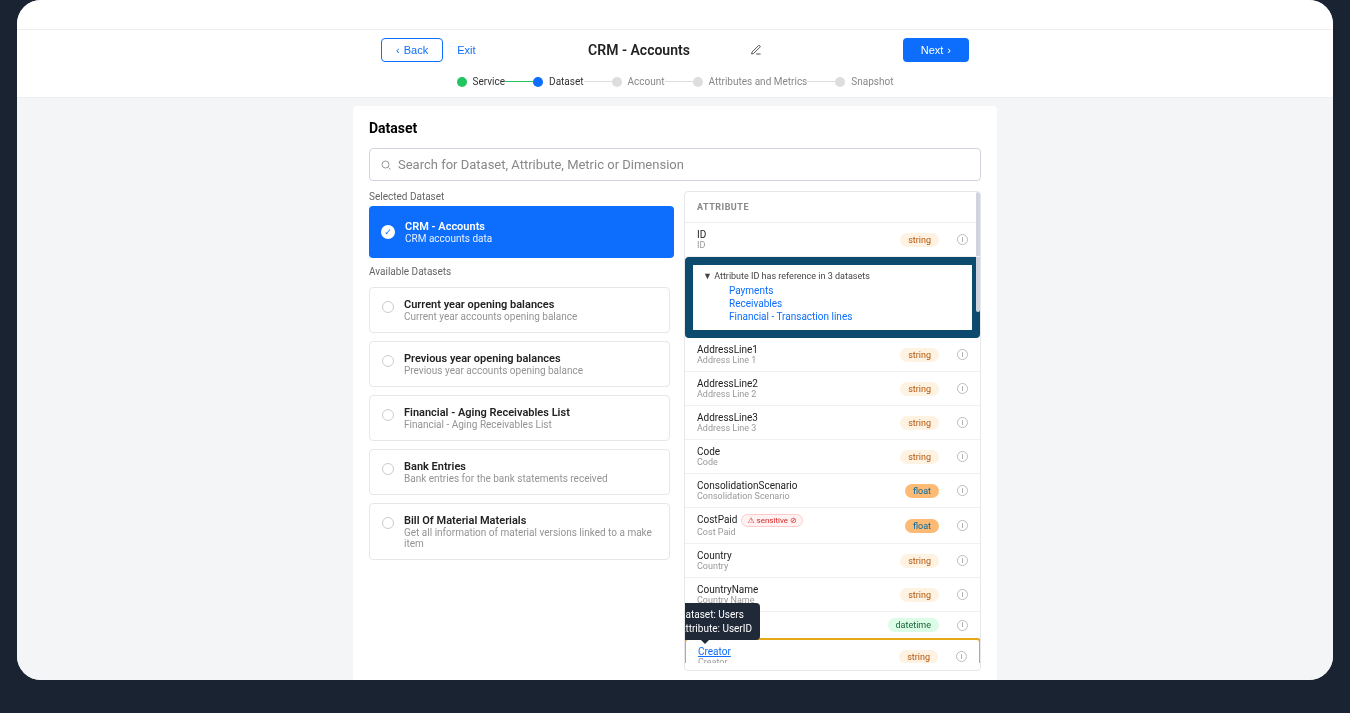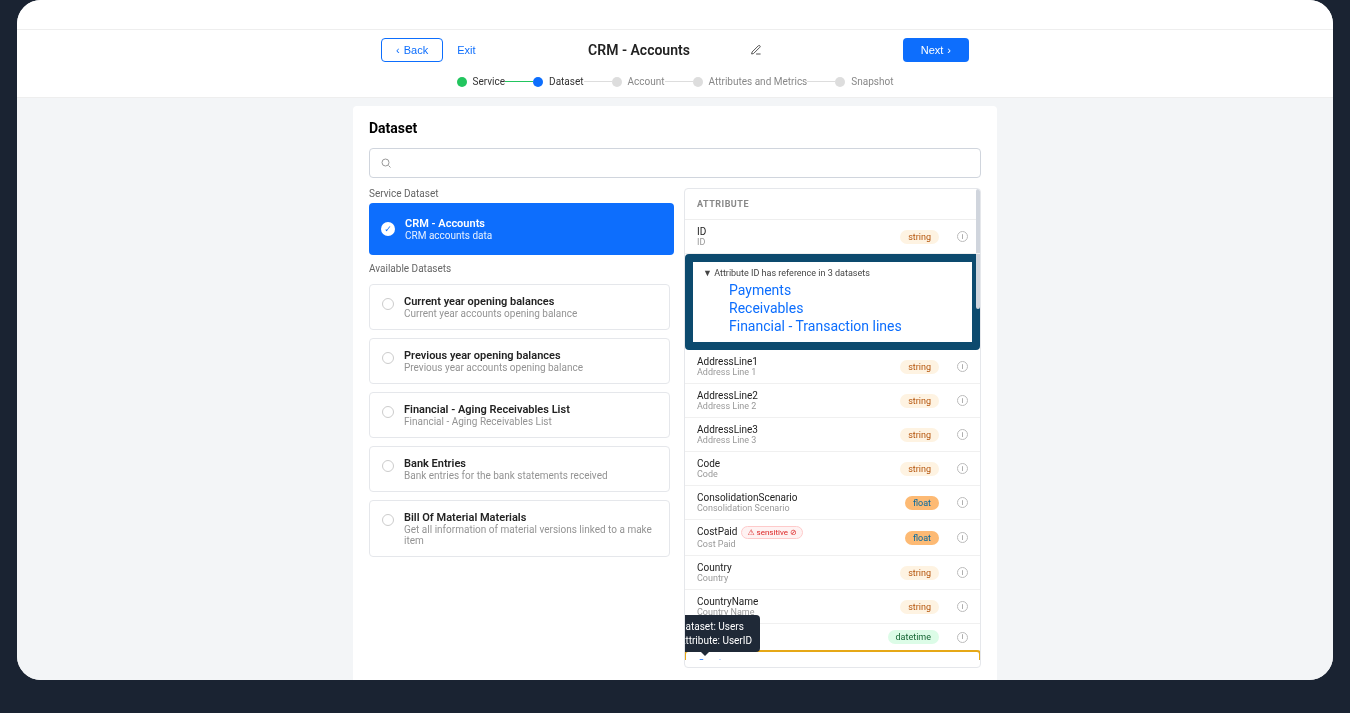--- a/index.html
+++ b/index.html
@@ -48,21 +48,21 @@
 .attr-sub { font-size: 9px; color: #999; }
 .badge { font-size: 9px; padding: 2px 8px; border-radius: 10px; margin-right: 18px; }
 .badge.string { background: #fef3e2; color: #b45309; }
 .badge.float { background: #fdba74; color: #0369a1; }
 .badge.datetime { background: #dcfce7; color: #166534; }
 .badge.sensitive { background: #fef2f2; color: #dc2626; border: 1px solid #fecaca; font-size: 8px; padding: 1px 5px; margin-left: 4px; display: inline-flex; align-items: center; gap: 2px; }
 .info-icon { width: 11px; height: 11px; border: 1px solid #bbb; border-radius: 50%; display: flex; align-items: center; justify-content: center; font-size: 7px; color: #888; }
 .ref-box { border: 8px solid #0c4a6e; border-radius: 4px; padding: 6px 10px 8px; margin: 0; }
 .ref-title { font-size: 9px; color: #444; }
 .ref-links { display: flex; flex-direction: column; gap: 2px; margin-top: 4px; padding-left: 6px; }
-.ref-links a { font-size: 14px; color: #0d6efd; text-decoration: none; padding-left: 20px; }
+.ref-links a { font-size: 10px; color: #0d6efd; text-decoration: none; padding-left: 20px; }
 .link-name { color: #0d6efd; text-decoration: underline; }
 .highlight-row { border: 2px solid #e6a817; border-radius: 4px; margin: -1px; }
 .tooltip { position: absolute; top: -37px; left: -15px; background: #1f2937; color: #fff; font-size: 10px; padding: 5px 8px; border-radius: 4px; white-space: nowrap; z-index: 10; line-height: 1.35; }
 .tooltip::after { content: ''; position: absolute; bottom: -4px; left: 30px; border: 4px solid transparent; border-top-color: #1f2937; border-bottom: none; }
 .chev { display: inline-block; }
 .avail-list::-webkit-scrollbar { width: 4px; }
 .avail-list::-webkit-scrollbar-thumb { background: #d0d5dd; border-radius: 2px; }
 </style>
 </head>
 <body>
@@ -115,24 +115,25 @@
       </div>
     </div>
   <div class="content-bg">
     <div class="content-card">
       <div class="section-heading">Dataset</div>
       <div class="search">
         <svg width="12" height="12" viewBox="0 0 24 24" fill="none" stroke="#999" stroke-width="2">
             <circle cx="11" cy="11" r="7"></circle>
             <path d="M21 21l-4-4"></path>
           </svg>
+        <span>Search for Dataset, Attribute, Metric or Dimension</span>
       </div>
       <div class="columns">
         <div class="left">
-          <div class="small-label">Service Dataset</div>
+          <div class="small-label">Selected Dataset</div>
           <div class="selected-card">
             <div class="check-circle">✓</div>
             <div>
               <div class="ds-name">CRM - Accounts</div>
               <div class="ds-desc">CRM accounts data</div>
             </div>
           </div>
           <div class="small-label" style="margin-top:8px">Available Datasets</div>
           <div class="avail-list" id="avail-list">
               <div class="ds-item">

